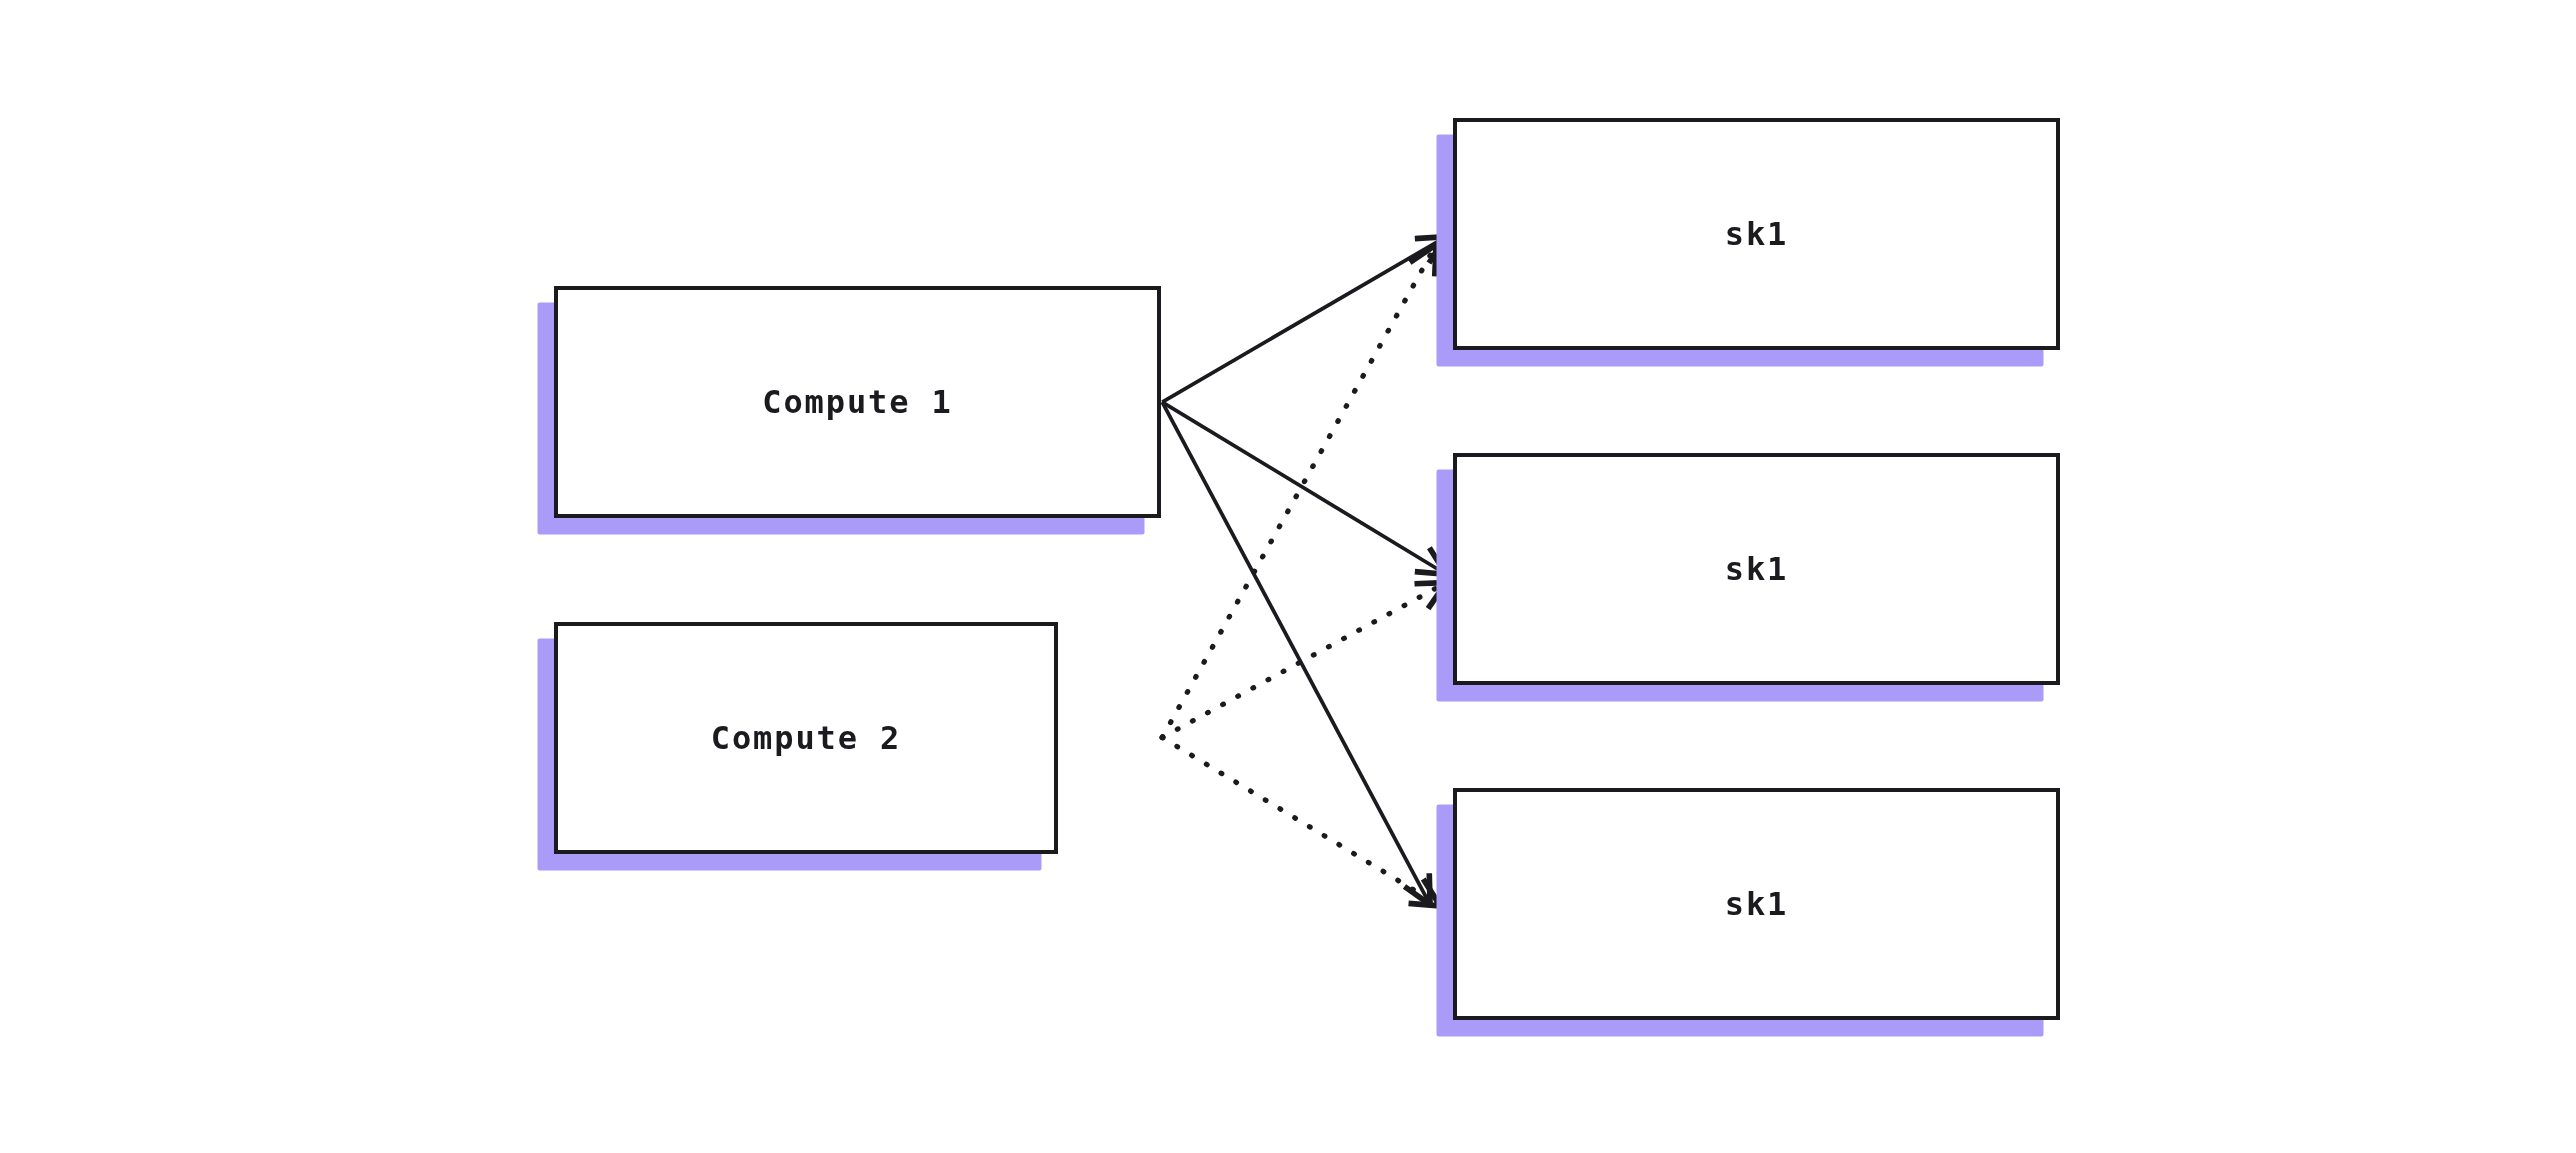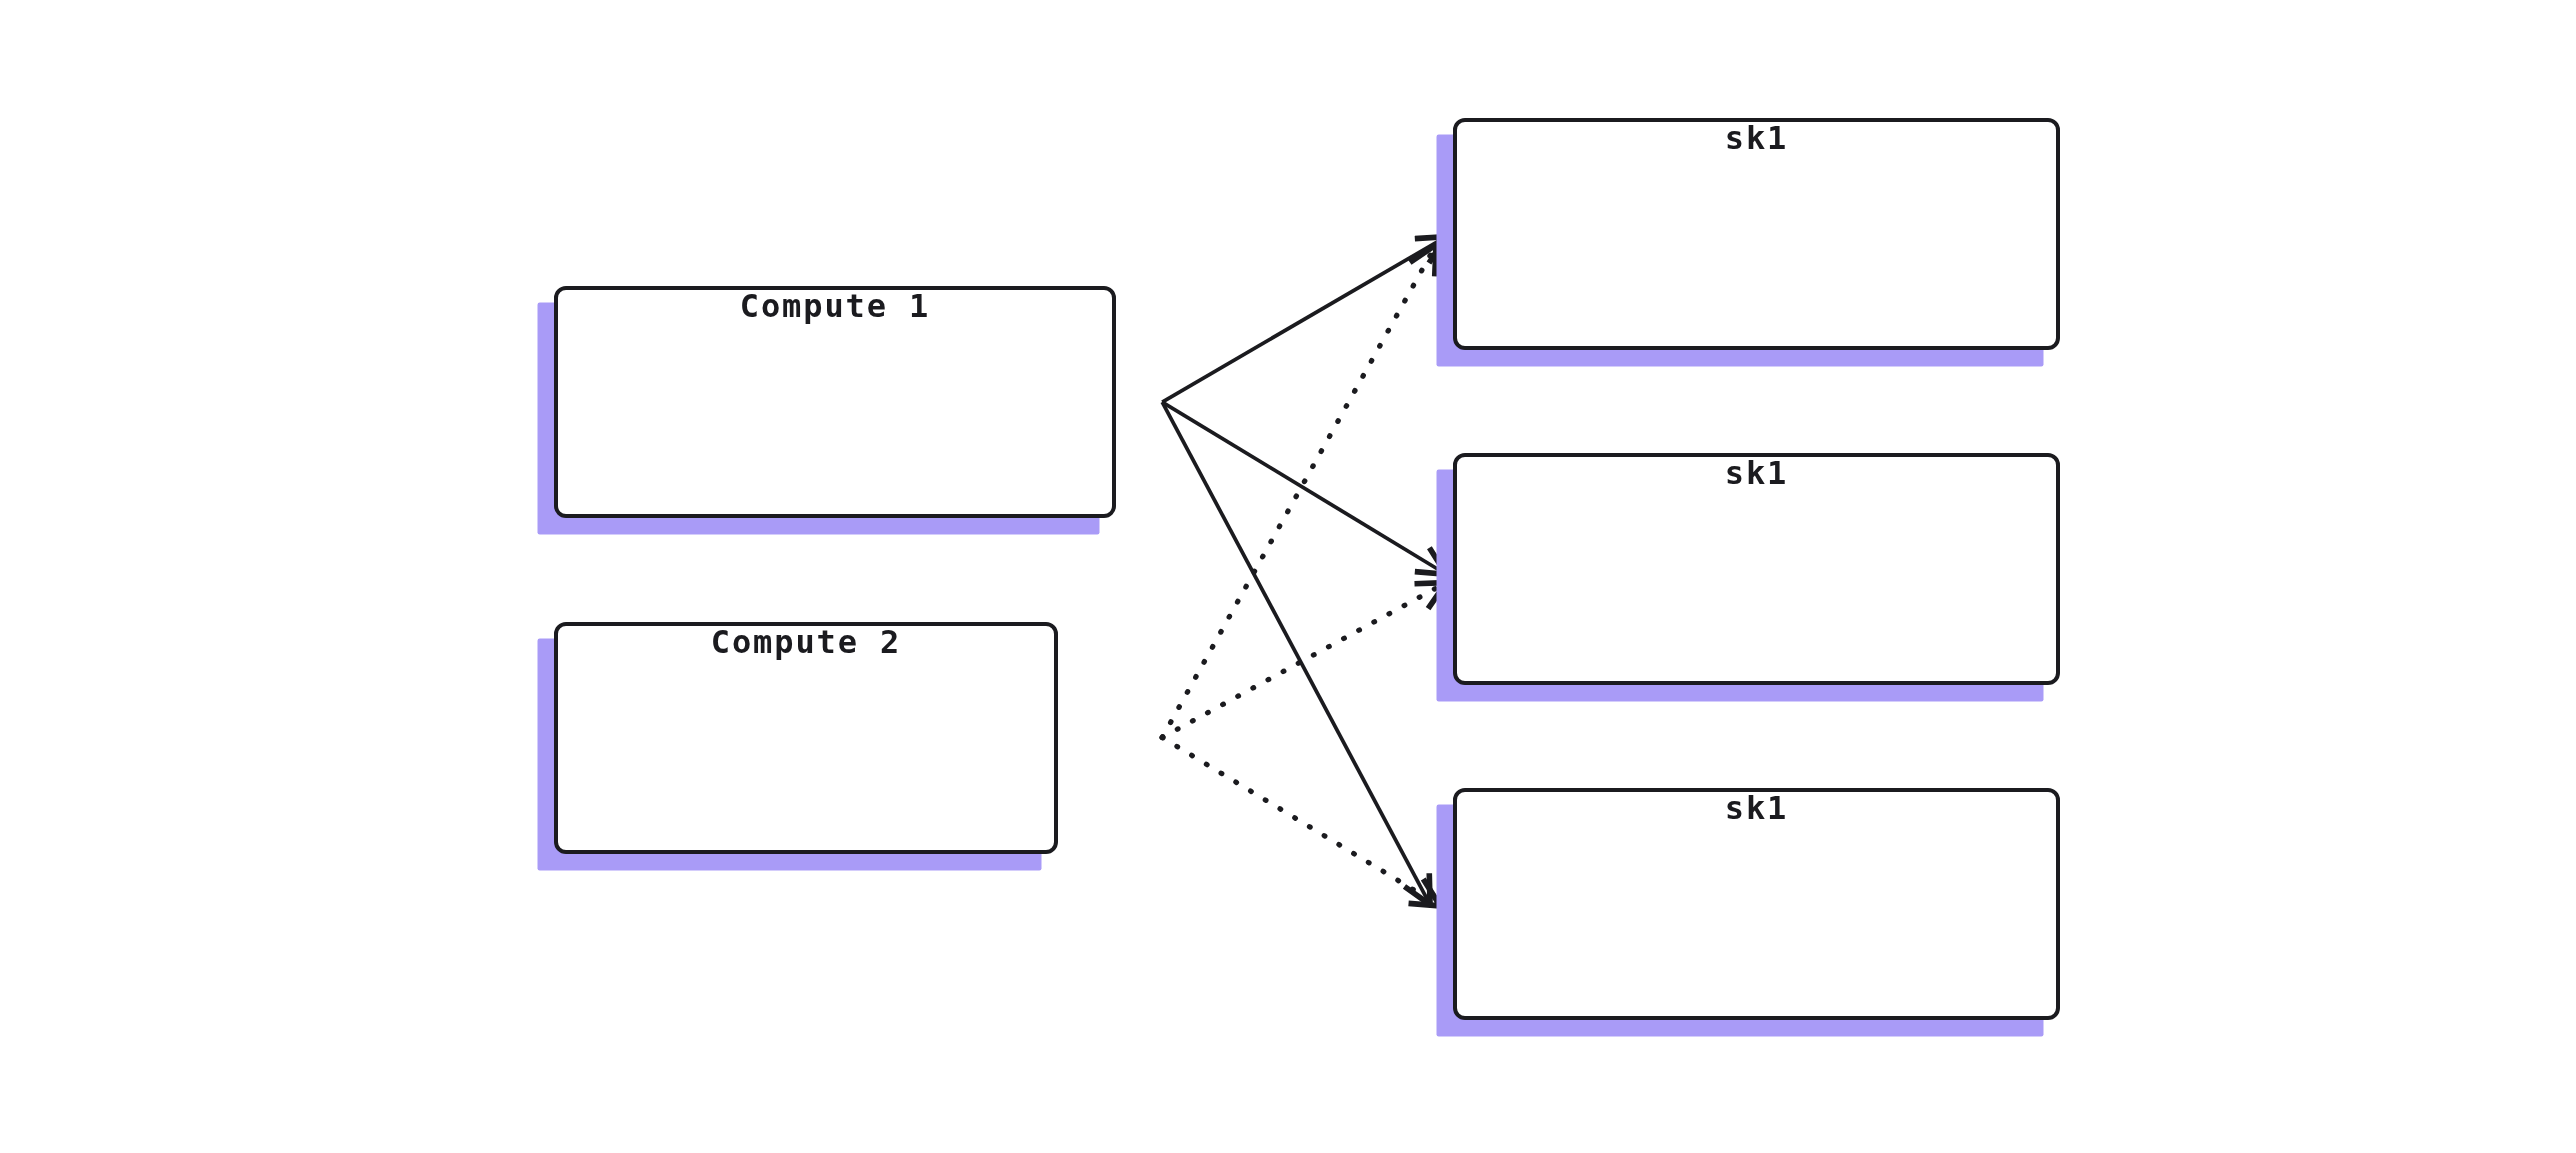--- a/index.html
+++ b/index.html
@@ -42,23 +42,24 @@
   }
   .node-box {
     position: absolute;
     left: 0;
     top: 0;
     width: 100%;
     height: 100%;
     box-sizing: border-box;
     background: #ffffff;
     border: 4.5px solid #1b1b1f;
-    border-radius: 12px;
+    border-radius: 0;
     z-index: 2;
     display: flex;
+    align-items: center;
     justify-content: center;
   }
   .node-label {
     font-family: "DejaVu Sans Mono", "Liberation Mono", monospace;
     font-weight: 700;
     font-size: 32px;
     letter-spacing: 1.9px;
     color: #1b1b1f;
     line-height: 1;
     user-select: none;
@@ -83,21 +84,21 @@
         <line x1="1552" y1="537" x2="1928" y2="318" stroke="#1b1b1f" fill="none" stroke-width="5" stroke-linecap="butt" marker-end="url(#arrow-open)"></line>
         <line x1="1552" y1="537" x2="1928" y2="765" stroke="#1b1b1f" fill="none" stroke-width="5" stroke-linecap="butt" marker-end="url(#arrow-open)"></line>
         <line x1="1552" y1="537" x2="1908" y2="1205" stroke="#1b1b1f" fill="none" stroke-width="5" stroke-linecap="butt" marker-end="url(#arrow-open)"></line>
         <line x1="1552" y1="985" x2="1916" y2="330" stroke="#1b1b1f" fill="none" stroke-width="7" stroke-dasharray="1 22" stroke-linecap="round" marker-end="url(#arrow-open-dot)"></line>
         <line x1="1552" y1="985" x2="1928" y2="780" stroke="#1b1b1f" fill="none" stroke-width="7" stroke-dasharray="1 22" stroke-linecap="round" marker-end="url(#arrow-open-dot)"></line>
         <line x1="1552" y1="985" x2="1920" y2="1208" stroke="#1b1b1f" fill="none" stroke-width="7" stroke-dasharray="1 22" stroke-linecap="round" marker-end="url(#arrow-open-dot)"></line>
       </g>
   </svg>
 
   <div id="nodes-group">
-      <div class="node" style="left: 554px; top: 286px; width: 562px; height: 232px; padding-left: 20px;">
+      <div class="node" style="left: 554px; top: 286px; width: 607px; height: 232px; padding-left: 20px;">
         <div class="node-shadow" style="background: rgb(169, 155, 247); transform: translate(-16.5px, 16.5px);"></div>
         <div class="node-box" style="background: rgb(255, 255, 255); border-color: rgb(27, 27, 31); border-width: 4.5px;">
           <span class="node-label">Compute 1</span>
         </div>
       </div>
       <div class="node" style="left: 554px; top: 622px; width: 504px; height: 232px;">
         <div class="node-shadow" style="background: rgb(169, 155, 247); transform: translate(-16.5px, 16.5px);"></div>
         <div class="node-box" style="background: rgb(255, 255, 255); border-color: rgb(27, 27, 31); border-width: 4.5px;">
           <span class="node-label">Compute 2</span>
         </div>

